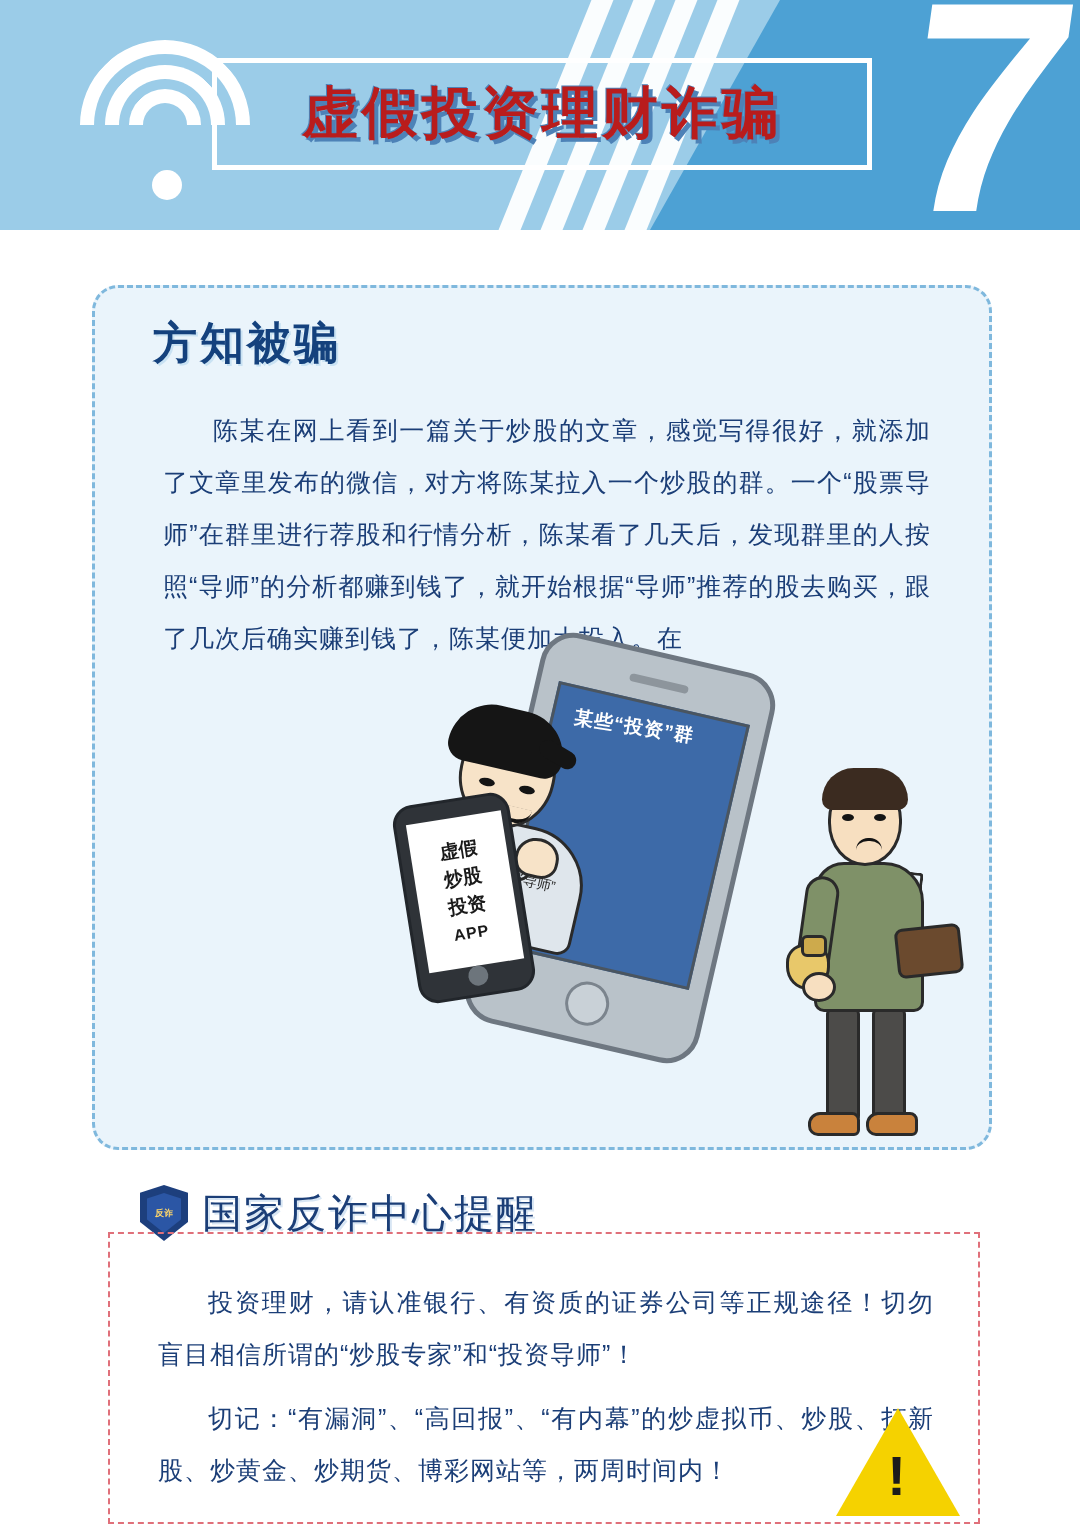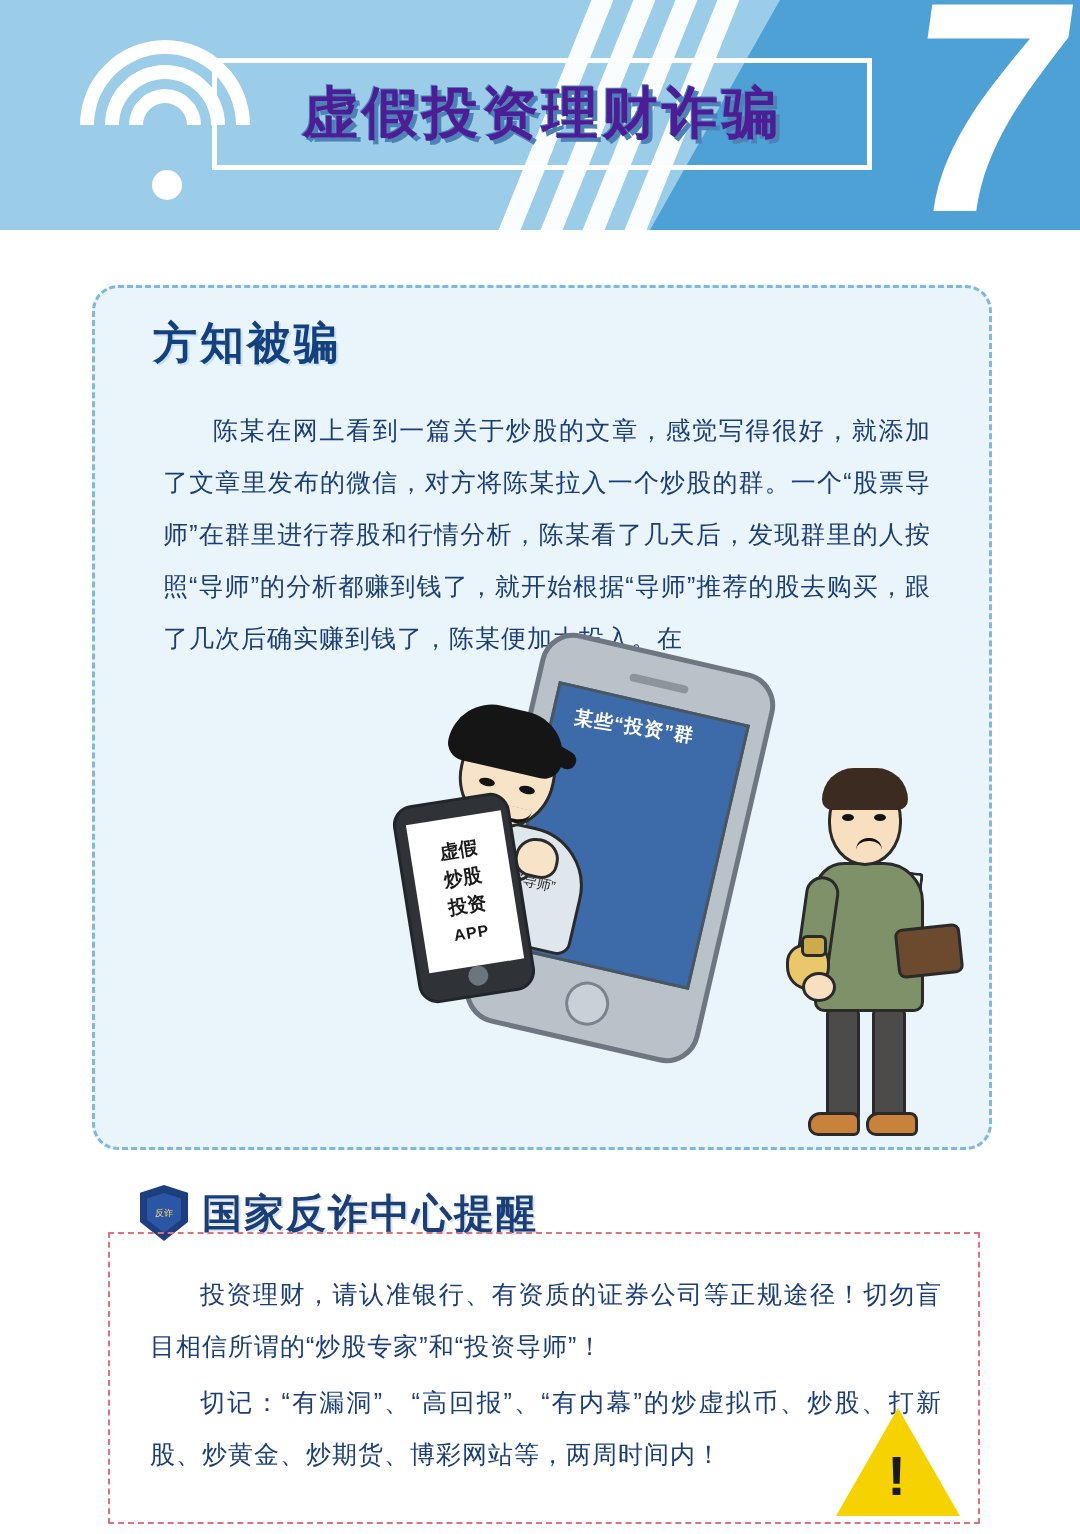--- a/index.html
+++ b/index.html
@@ -77,21 +77,21 @@
   }
 
   .title-box {
     position: absolute; left: 212px; top: 58px;
     width: 660px; height: 112px;
     border: 5px solid #ffffff;
     display: flex; align-items: center; justify-content: center;
   }
   .title-box .title-text {
     font-size: 56px; font-weight: 700; letter-spacing: 4px;
-    color: #4c1d95;
+    color: #b91c1c;
     text-shadow: 4px 4px 0 #4d82b7, -1px -1px 0 #4d82b7;
     font-family: Liberation Sans, sans-serif;
   }
 
   
   .case-card {
     position: absolute; left: 92px; top: 285px;
     width: 900px; height: 865px;
     background: #eaf4fb;
     border: 3px dashed #7fb8dd;
@@ -342,42 +342,42 @@
     position: relative; width: 48px; height: 56px;
     background: #1d3f7d;
     clip-path: polygon(50% 0, 100% 14%, 100% 66%, 50% 100%, 0 66%, 0 14%);
     display: flex; align-items: center; justify-content: center;
   }
   .shield-inner {
     width: 34px; height: 40px;
     background: #2b56a5;
     clip-path: polygon(50% 0, 100% 14%, 100% 66%, 50% 100%, 0 66%, 0 14%);
     display: flex; align-items: center; justify-content: center;
-    color: #ffd76a; font-size: 9px; line-height: 9px; text-align: center;
+    color: #ffd76a; font-size: 9px; line-height: 9px; text-align: center; font-weight: bold;
   }
   .warn-title {
-    font-size: 40px; font-weight: 700;
+    font-size: 40px; font-weight: 400;
     color: #1b3e77; letter-spacing: 2px;
     font-family: "DejaVu Sans", sans-serif;
     text-shadow: 2px 2px 0 #d8e6f4;
   }
 
   .warn-box {
     position: absolute; left: 108px; top: 1232px;
     width: 872px; height: 292px;
     border: 2px dashed #e0707a;
   }
   .warn-body {
     position: absolute; left: 36px; top: 30px;
     width: 800px;
     font-size: 25px; line-height: 52px;
     color: #1b3e77; letter-spacing: 1px;
     text-align: justify;
   }
-  .warn-body p { margin: 4px; }
+  .warn-body p { margin: 12px; }
   .warn-body p.indent { text-indent: 50px; }
   .warn-body .bold { font-weight: 400; }
 
   .warn-tri {
     position: absolute; right: 18px; bottom: 6px;
     width: 0; height: 0;
     border-left: 62px solid transparent;
     border-right: 62px solid transparent;
     border-bottom: 108px solid #f5d200;
   }

